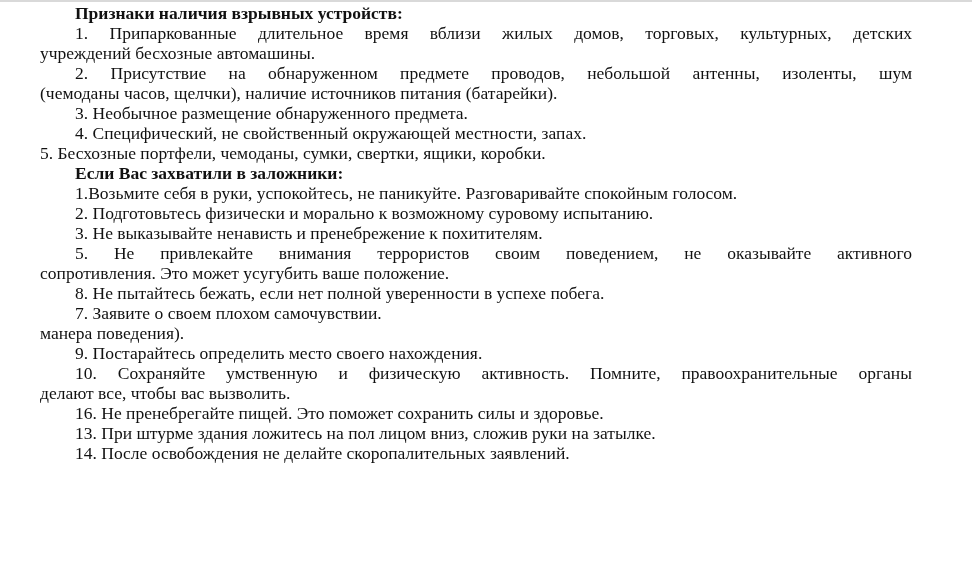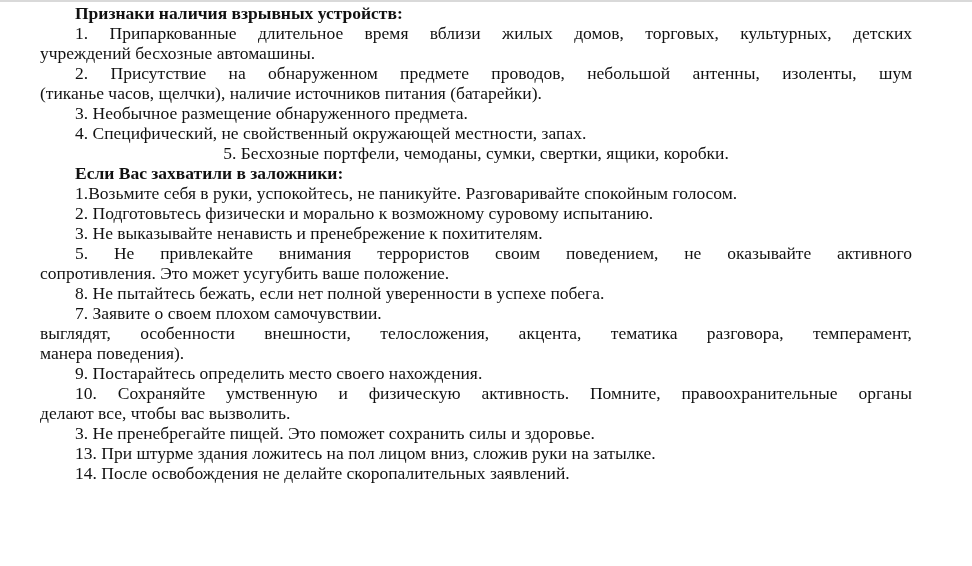--- a/index.html
+++ b/index.html
@@ -42,48 +42,47 @@
   }
   .doc-line.heading {
     font-weight: 700;
     text-indent: 35px;
   }
   .doc-line.stretch {
     text-align: justify;
     text-align-last: justify;
   }
   .doc-line.center {
-    text-align: center;
+    text-align: left;
     text-indent: 0;
   }
 </style>
 </head>
 <body>
 
 <div class="page">
   <div class="top-band"></div>
   <div>
       <div class="doc-line heading">Признаки наличия взрывных устройств:</div>
       <div class="doc-line first stretch">1. Припаркованные длительное время вблизи жилых домов, торговых, культурных, детских</div>
       <div class="doc-line">учреждений бесхозные автомашины.</div>
       <div class="doc-line first stretch">2. Присутствие на обнаруженном предмете проводов, небольшой антенны, изоленты, шум</div>
-      <div class="doc-line">(тиканье часов, щелчки), наличие источников питания (батарейки).</div>
+      <div class="doc-line">(чемоданы часов, щелчки), наличие источников питания (батарейки).</div>
       <div class="doc-line first">3. Необычное размещение обнаруженного предмета.</div>
       <div class="doc-line first">4. Специфический, не свойственный окружающей местности, запах.</div>
       <div class="doc-line center">5. Бесхозные портфели, чемоданы, сумки, свертки, ящики, коробки.</div>
       <div class="doc-line heading">Если Вас захватили в заложники:</div>
       <div class="doc-line first">1.Возьмите себя в руки, успокойтесь, не паникуйте. Разговаривайте спокойным голосом.</div>
       <div class="doc-line first">2. Подготовьтесь физически и морально к возможному суровому испытанию.</div>
       <div class="doc-line first">3. Не выказывайте ненависть и пренебрежение к похитителям.</div>
       <div class="doc-line first stretch">5. Не привлекайте внимания террористов своим поведением, не оказывайте активного</div>
       <div class="doc-line">сопротивления. Это может усугубить ваше положение.</div>
       <div class="doc-line first">8. Не пытайтесь бежать, если нет полной уверенности в успехе побега.</div>
       <div class="doc-line first">7. Заявите о своем плохом самочувствии.</div>
-      <div class="doc-line stretch">выглядят, особенности внешности, телосложения, акцента, тематика разговора, темперамент,</div>
       <div class="doc-line">манера поведения).</div>
       <div class="doc-line first">9. Постарайтесь определить место своего нахождения.</div>
       <div class="doc-line first stretch">10. Сохраняйте умственную и физическую активность. Помните, правоохранительные органы</div>
       <div class="doc-line">делают все, чтобы вас вызволить.</div>
-      <div class="doc-line first">3. Не пренебрегайте пищей. Это поможет сохранить силы и здоровье.</div>
+      <div class="doc-line first">16. Не пренебрегайте пищей. Это поможет сохранить силы и здоровье.</div>
       <div class="doc-line first">13. При штурме здания ложитесь на пол лицом вниз, сложив руки на затылке.</div>
       <div class="doc-line first">14. После освобождения не делайте скоропалительных заявлений.</div>
     </div>
 </div>
 
 </body></html>

